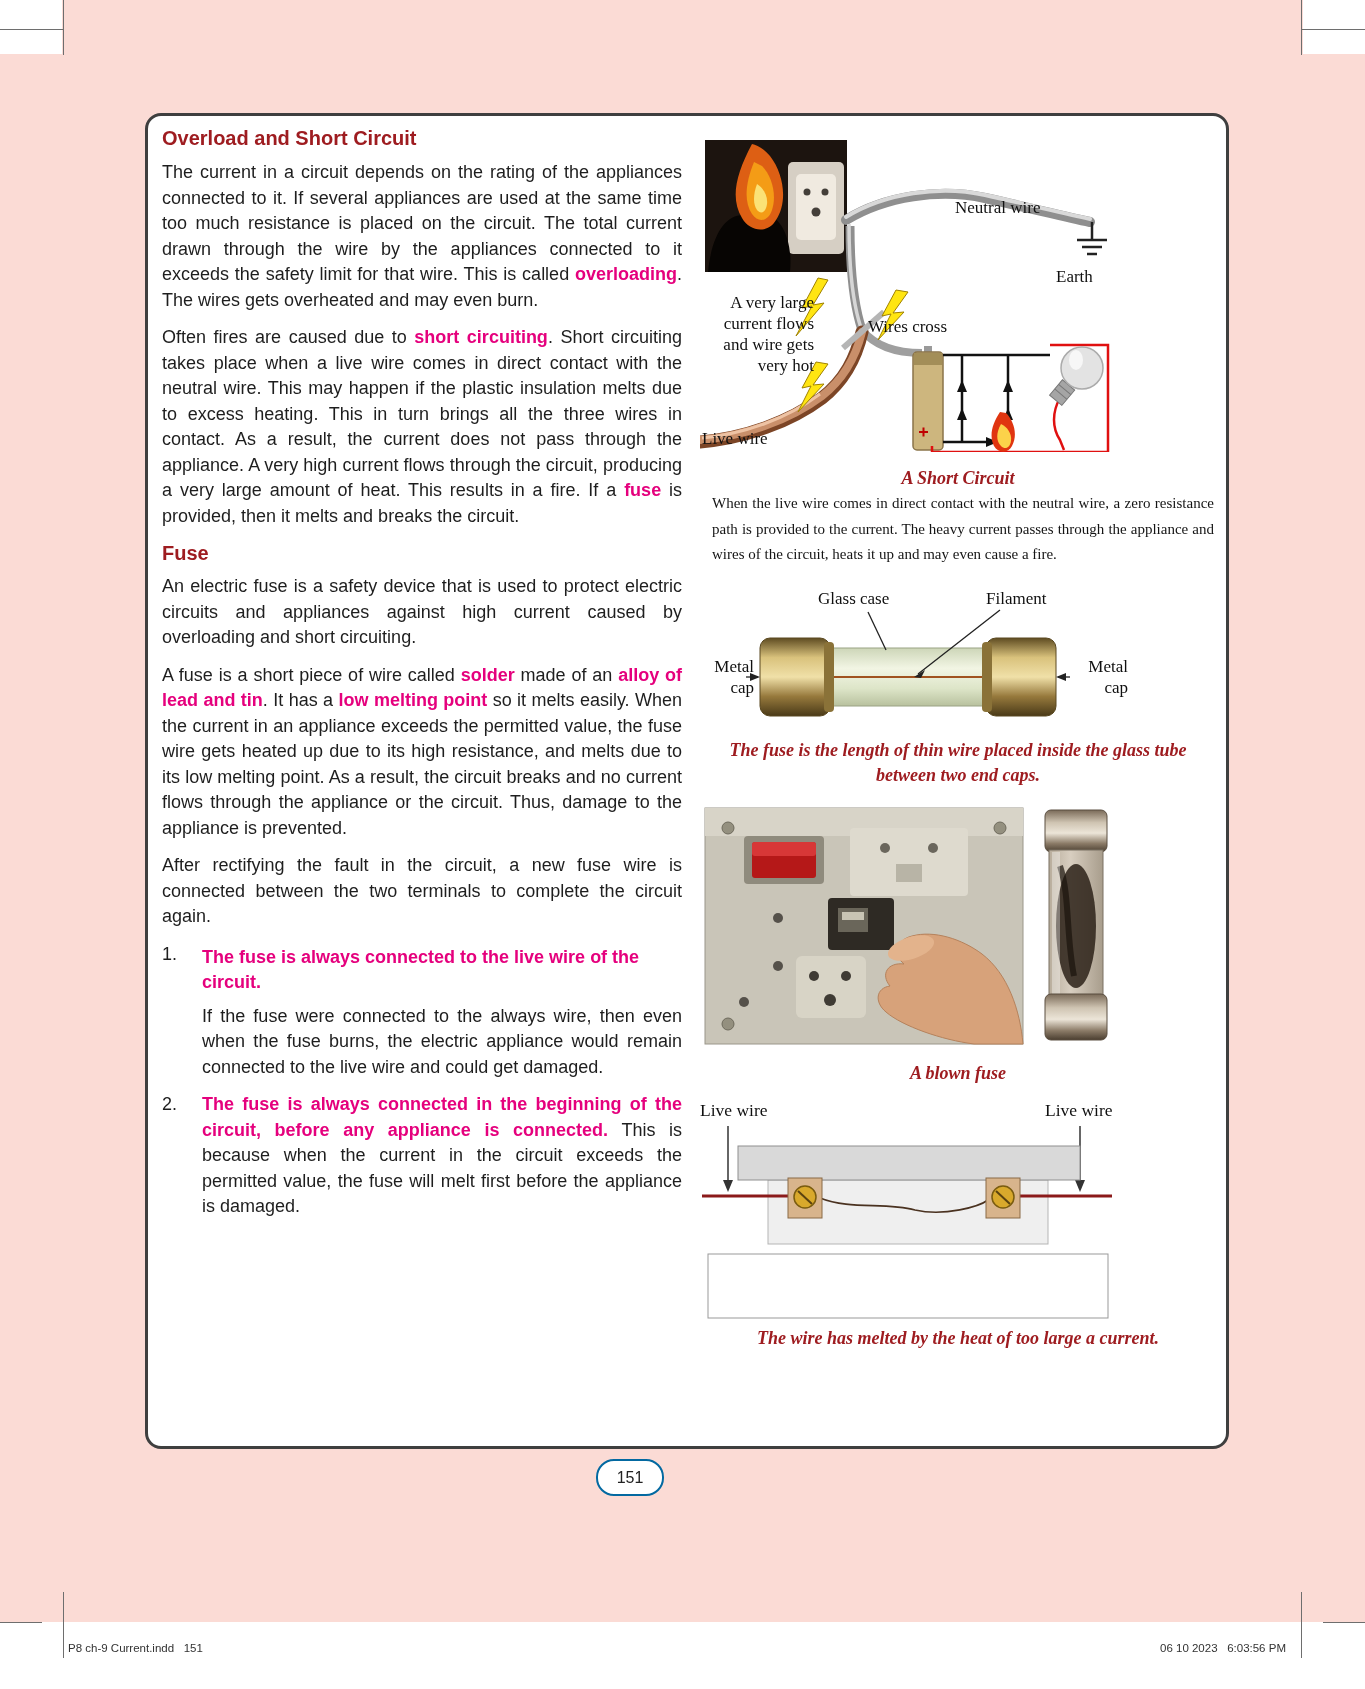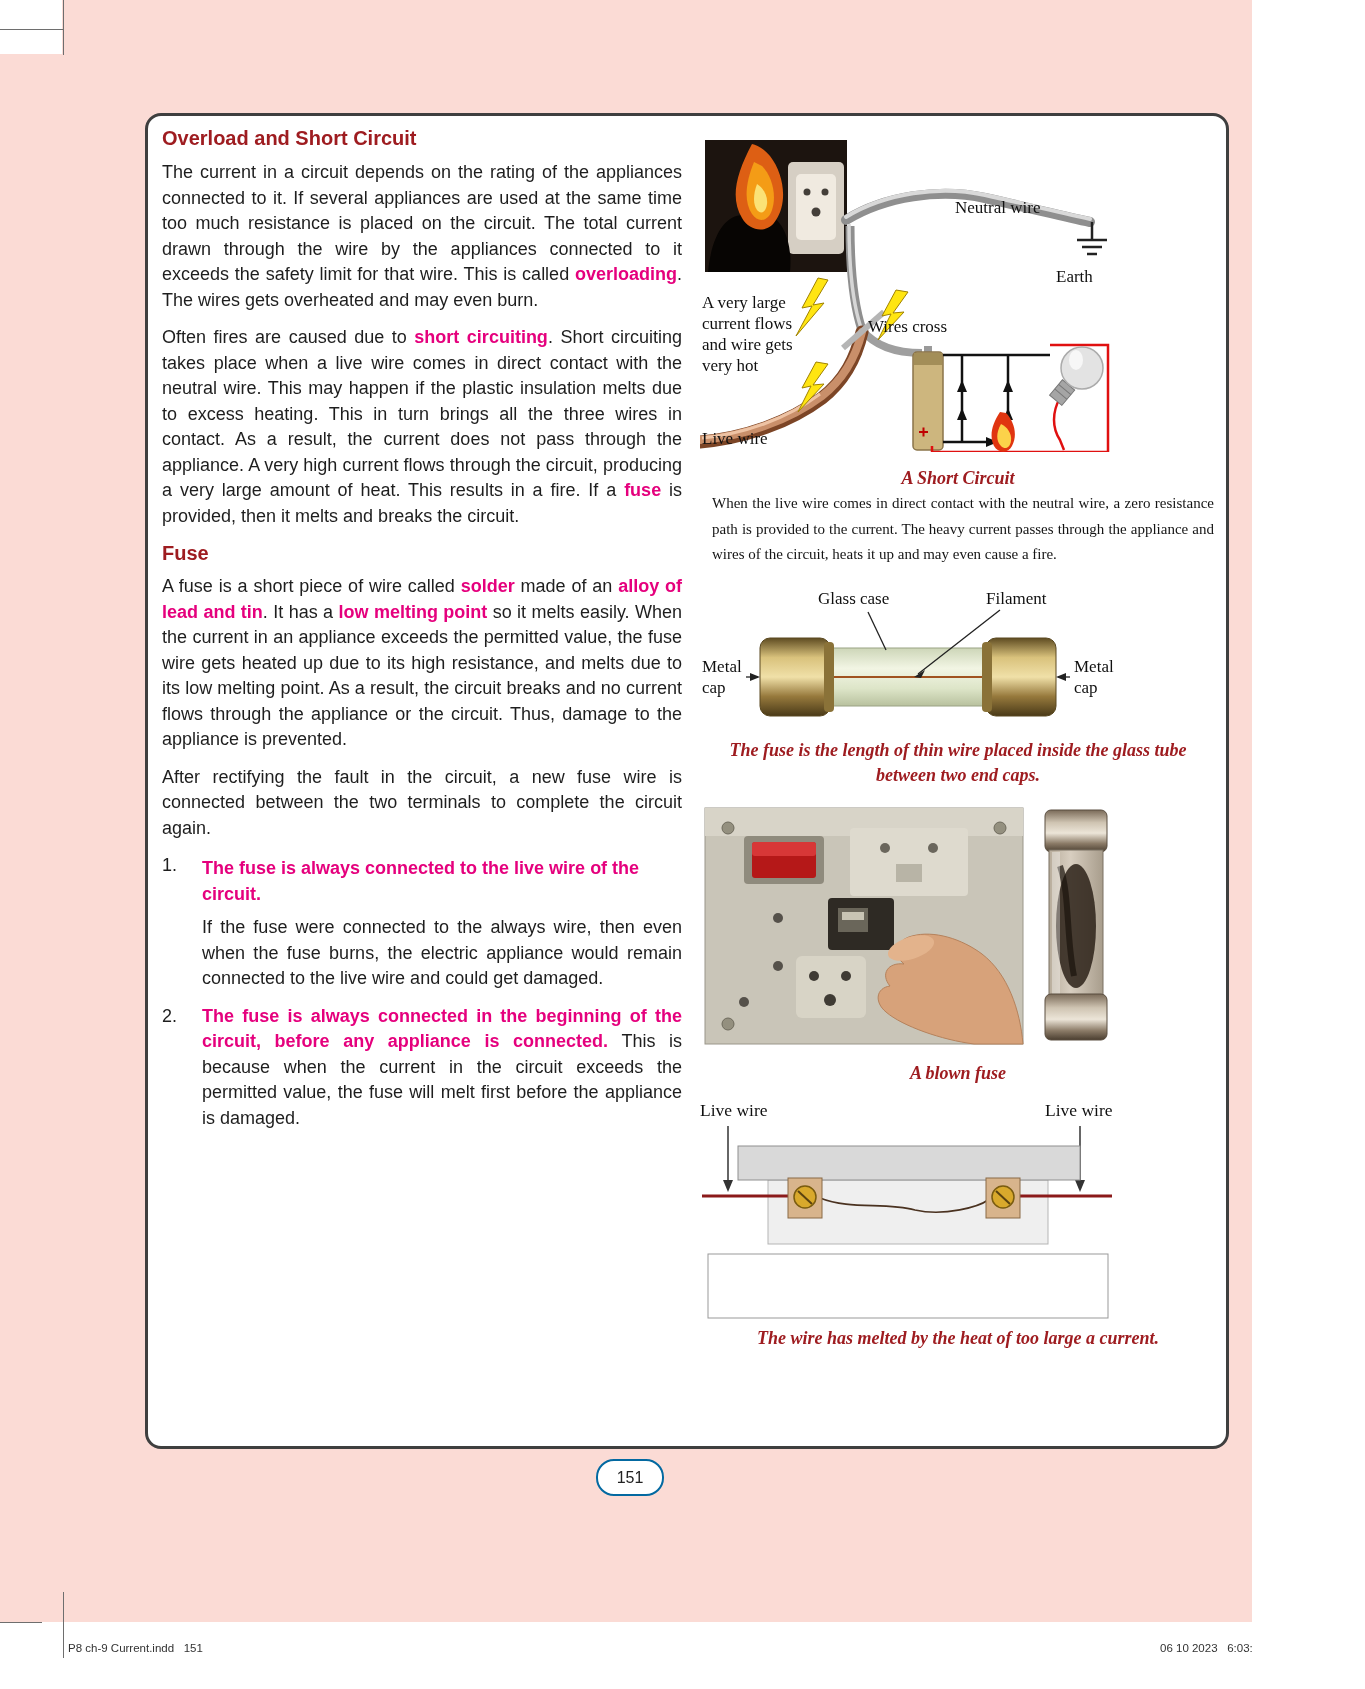--- a/index.html
+++ b/index.html
@@ -1,16 +1,16 @@
 <!DOCTYPE html>
 <html><head>
 <meta charset="utf-8">
 <style>
   html,body{margin:0;padding:0;background:#ffffff;}
-  #page{position:relative;width:1252px;height:1689px;background:#22c55e;overflow:hidden;
+  #page{position:relative;width:1365px;height:1689px;background:#22c55e;overflow:hidden;
         font-family:"Liberation Sans",sans-serif;color:#1e1e1e;}
   .bleed{position:absolute;left:0;top:0;width:1365px;height:1622px;background:#fbdbd5;}
   .bottom-band{position:absolute;left:0;top:1622px;width:1365px;height:67px;background:#ffffff;}
 
   
   .corner-white{position:absolute;background:#ffffff;}
   .crop{position:absolute;background:#6e6e6e;}
 
   
   .content-box{position:absolute;left:145px;top:113px;width:1078px;height:1330px;
@@ -24,21 +24,21 @@
   .para{font-size:18px;line-height:25.5px;text-align:justify;margin:0 0 12px 0;}
   .hl{color:#e5007d;font-weight:700;}
 
   .list-item{display:flex;margin:0 0 12px 0;}
   .num{width:40px;flex:none;font-size:18px;line-height:25.5px;}
   .item-body{flex:1;}
   .item-title{font-size:18px;line-height:25.5px;font-weight:700;color:#e5007d;margin:3px 0 8px 0;}
   .item-text{font-size:18px;line-height:25.5px;text-align:justify;}
 
   
-  .fig{position:relative;width:516px;}
+  .fig{position:relative;width:516px;text-align:right;}
   .serif-label{position:absolute;font-family:"Liberation Serif",serif;font-size:17px;
                line-height:21px;color:#101010;}
   .caption{font-family:"Liberation Serif",serif;font-style:italic;font-weight:700;
            color:#9e1c20;text-align:center;font-size:18px;line-height:25px;}
   .desc{font-family:"Liberation Serif",serif;font-size:15px;line-height:25.5px;
         text-align:justify;color:#141414;padding-left:12px;padding-right:2px;}
 
   
   .page-pill{position:absolute;left:596px;top:1459px;width:64px;height:33px;background:#ffffff;
              border:2px solid #0369a1;border-radius:18px;display:flex;align-items:center;
@@ -64,20 +64,21 @@
   <div class="crop" style="left:0;top:1622px;width:42px;height:1px;"></div>
   <div class="crop" style="left:1323px;top:1622px;width:42px;height:1px;"></div>
 
   <div class="content-box">
 
     <div class="col-left">
       <div class="h-red">Overload and Short Circuit</div>
       <div class="para"><span>The current in a circuit depends on the rating of the appliances connected to it. If several appliances are used at the same time too much resistance is placed on the circuit. The total current drawn through the wire by the appliances connected to it exceeds the safety limit for that wire. This is called </span><span class="hl">overloading</span><span>. The wires gets overheated and may even burn.</span></div>
       <div class="para"><span>Often fires are caused due to </span><span class="hl">short circuiting</span><span>. Short circuiting takes place when a live wire comes in direct contact with the neutral wire. This may happen if the plastic insulation melts due to excess heating. This in turn brings all the three wires in contact. As a result, the current does not pass through the appliance. A very high current flows through the circuit, producing a very large amount of heat. This results in a fire. If a </span><span class="hl">fuse</span><span> is provided, then it melts and breaks the circuit.</span></div>
       <div class="h-red second">Fuse</div>
+      <div class="para"><span>An electric fuse is a safety device that is used to protect electric circuits and appliances against high current caused by overloading and short circuiting.</span></div>
       <div class="para"><span>A fuse is a short piece of wire called </span><span class="hl">solder</span><span> made of an </span><span class="hl">alloy of lead and tin</span><span>. It has a </span><span class="hl">low melting point</span><span> so it melts easily. When the current in an appliance exceeds the permitted value, the fuse wire gets heated up due to its high resistance, and melts due to its low melting point. As a result, the circuit breaks and no current flows through the appliance or the circuit. Thus, damage to the appliance is prevented.</span></div>
       <div class="para"><span>After rectifying the fault in the circuit, a new fuse wire is connected between the two terminals to complete the circuit again.</span></div>
 
       <div class="list-item">
         <div class="num">1.</div>
         <div class="item-body">
           <div class="item-title">The fuse is always connected to the live wire of the circuit.</div>
           <div class="item-text">If the fuse were connected to the always wire, then even when the fuse burns, the electric appliance would remain connected to the live wire and could get damaged.</div>
         </div>
       </div>

